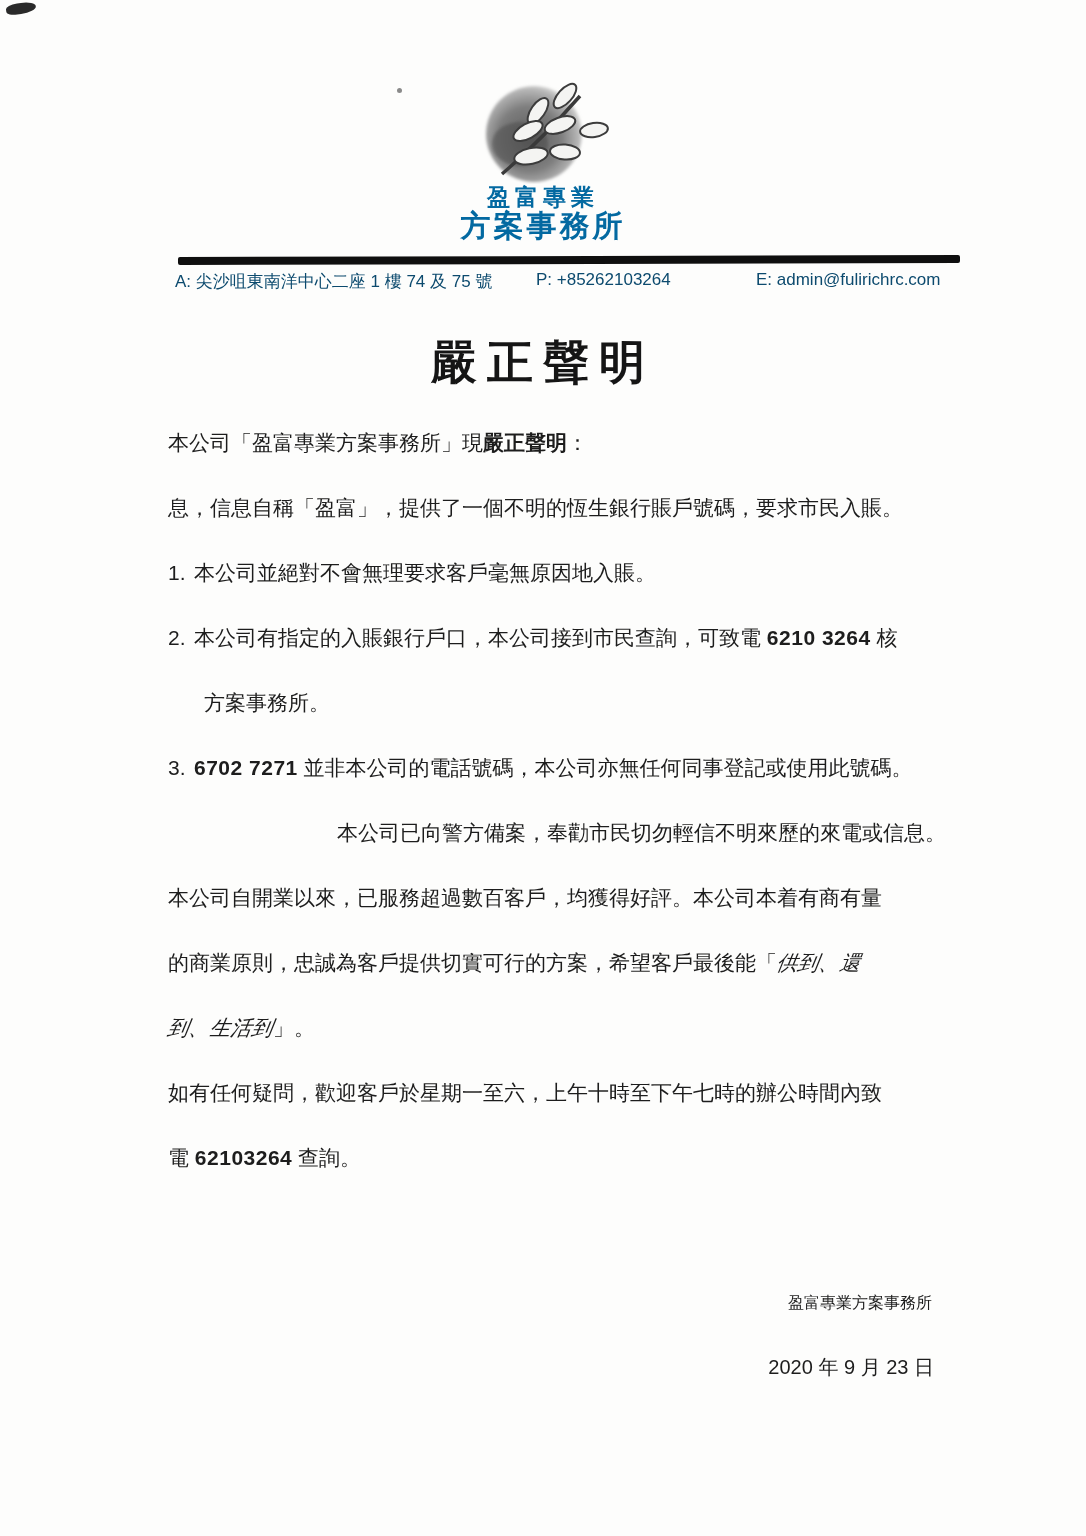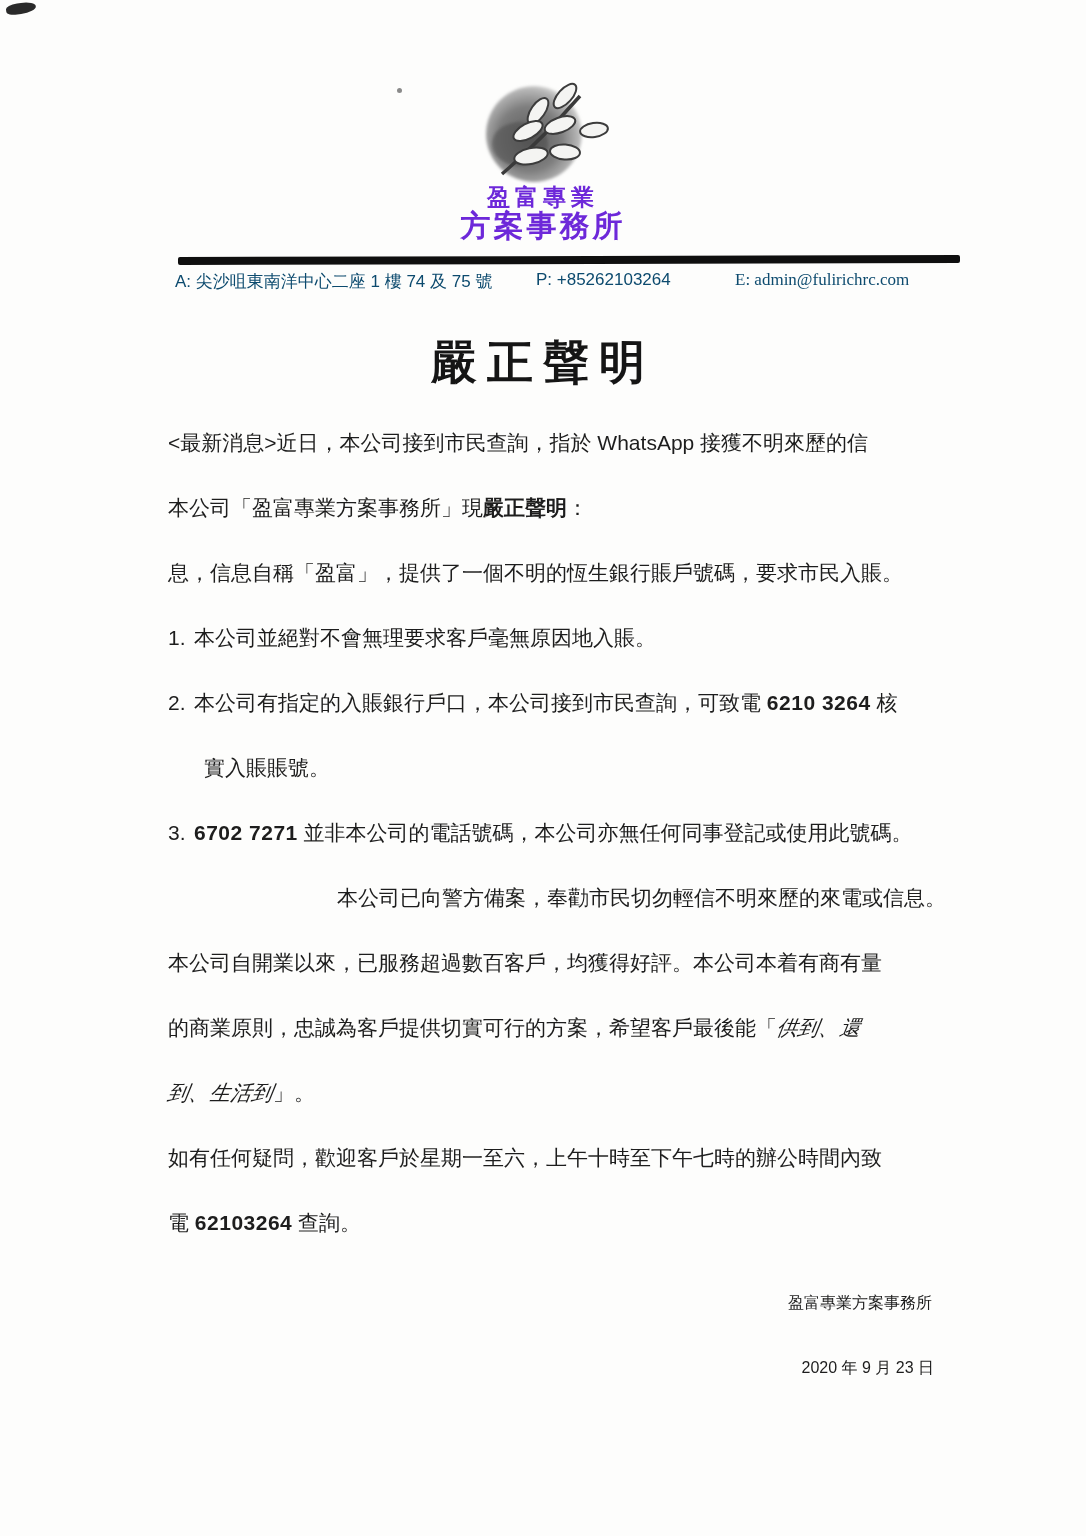--- a/index.html
+++ b/index.html
@@ -23,35 +23,35 @@
   .artifact-dot {
     position: absolute; top: 88px; left: 397px;
     width: 5px; height: 5px; background: #8a8a8a; border-radius: 50%;
   }
   
   .logo-block { position: absolute; top: 78px; left: 0; right: 0; text-align: center; }
   .logo-art { display: block; margin: 0 auto; }
   .logo-name {
     font-family: "Liberation Serif", serif;
     font-weight: 700;
-    color: #6d28d9;
+    color: #0369a1;
   }
   .logo-name .l1 { display: block; font-size: 23px; letter-spacing: 5px; line-height: 27px; }
   .logo-name .l2 { display: block; font-size: 30px; letter-spacing: 3px; line-height: 29px; }
   
   .head-rule {
     position: absolute; top: 256px; left: 178px;
     width: 782px; height: 8px; background: #0f0f0f;
     border-radius: 2px;
     transform: rotate(-0.15deg);
   }
   .contact-row { position: absolute; top: 270px; left: 0; width: 100%; height: 26px; font-size: 17px; color: #0c4a6e; }
   .contact-address { position: absolute; left: 175px; white-space: nowrap; }
   .contact-phone { position: absolute; left: 536px; white-space: nowrap; }
-  .contact-email { position: absolute; left: 735px; white-space: nowrap; font-family: Liberation Serif, serif; }
+  .contact-email { position: absolute; left: 756px; white-space: nowrap; }
   
   .doc-title {
     position: absolute; top: 332px; left: 0; width: 100%;
     text-align: center;
     font-size: 46px; font-weight: 600; letter-spacing: 10px;
     color: #151515;
   }
   
   .doc-body { position: absolute; top: 410px; left: 168px; width: 778px; font-size: 21px; color: #1d1d1d; }
   .line { height: 65px; line-height: 65px; white-space: nowrap; }
@@ -63,21 +63,21 @@
   .seg-italic { font-style: italic; display: inline-block; transform: skewX(-9deg); }
   
   .sig-company {
     position: absolute; top: 1270px; right: 154px;
     height: 65px; line-height: 65px;
     font-size: 16px; color: #1d1d1d;
   }
   .sig-date {
     position: absolute; top: 1335px; right: 152px;
     height: 65px; line-height: 65px;
-    font-size: 16px; color: #1d1d1d;
+    font-size: 20px; color: #1d1d1d;
   }
 </style>
 </head>
 <body>
 
 <div class="page">
 
   <div class="artifact-tl"></div>
   <div class="artifact-dot"></div>
 
@@ -117,29 +117,28 @@
   <div class="contact-row">
     <span class="contact-address">A: 尖沙咀東南洋中心二座 1 樓 74 及 75 號</span>
     <span class="contact-phone">P: +85262103264</span>
     <span class="contact-email">E: admin@fulirichrc.com</span>
   </div>
 
   <div class="doc-title">嚴正聲明</div>
 
   <div class="doc-body">
 
-    <div class="line"><span>&lt;最新消息&gt;近日，本公司接到市民查詢，指於 WhatsApp 接獲不明來歷的信</span></div>
     <div class="line"><span>本公司「盈富專業方案事務所」現</span><span class="seg-bold">嚴正聲明</span><span>：</span></div>
 
     <div class="line"><span>息，信息自稱「盈富」，提供了一個不明的恆生銀行賬戶號碼，要求市民入賬。</span></div>
 
     <div class="line"><span class="num">1.</span><span>本公司並絕對不會無理要求客戶毫無原因地入賬。</span></div>
 
     <div class="line"><span class="num">2.</span><span>本公司有指定的入賬銀行戶口，本公司接到市民查詢，可致電 </span><span class="seg-phone">6210 3264</span><span> 核</span></div>
-    <div class="line indent-a"><span>實入賬賬號。</span></div>
+    <div class="line indent-a"><span>方案事務所。</span></div>
 
     <div class="line"><span class="num">3.</span><span class="seg-phone">6702 7271</span><span> 並非本公司的電話號碼，本公司亦無任何同事登記或使用此號碼。</span></div>
     <div class="line indent-b"><span>本公司已向警方備案，奉勸市民切勿輕信不明來歷的來電或信息。</span></div>
 
     <div class="line"><span>本公司自開業以來，已服務超過數百客戶，均獲得好評。本公司本着有商有量</span></div>
     <div class="line"><span>的商業原則，忠誠為客戶提供切實可行的方案，希望客戶最後能「</span><span class="seg-italic">供到、還</span></div>
     <div class="line"><span class="seg-italic">到、生活到</span><span>」。</span></div>
 
     <div class="line"><span>如有任何疑問，歡迎客戶於星期一至六，上午十時至下午七時的辦公時間內致</span></div>
     <div class="line"><span>電 </span><span class="seg-phone">62103264</span><span> 查詢。</span></div>

